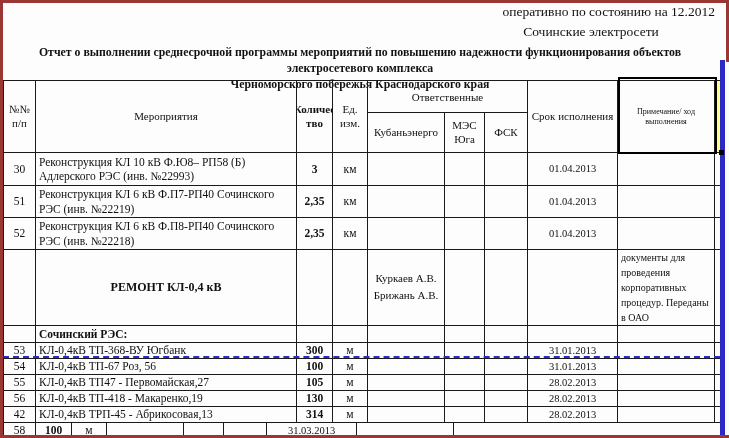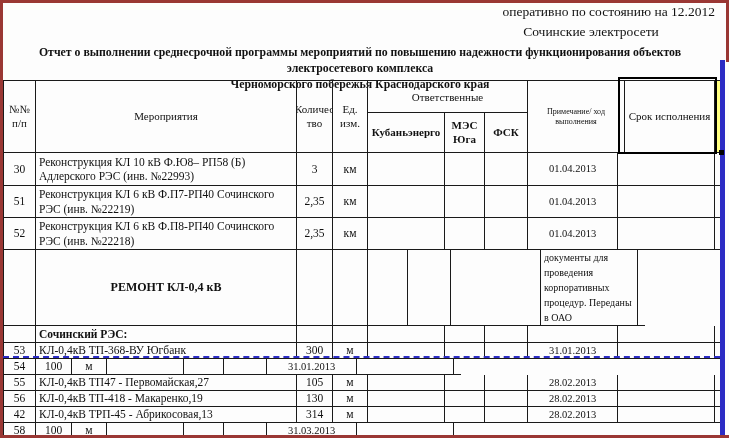--- a/index.html
+++ b/index.html
@@ -38,33 +38,33 @@
   .trow{display:flex;width:718px;}
   .cell{
     box-sizing:border-box;
     border-right:1px solid #1a1a1a;border-bottom:1px solid #1a1a1a;
     display:flex;align-items:center;justify-content:center;
     text-align:center;line-height:1.25;overflow:hidden;
   }
   .al{justify-content:flex-start;text-align:left;padding-left:3px;padding-right:2px;}
   .w-num{width:32px;}
   .w-act{width:261px;}
-  .w-qty{width:36px;}
+  .w-qty{width:36px;font-weight:bold;}
   .w-unit{width:35px;}
   .w-kub{width:77px;}
   .w-mes{width:40px;}
   .w-fsk{width:43px;}
   .w-dl{width:90px;}
   .w-note{width:97px;}
   .w-sliver{width:7px;border-right:none;}
   .hdr{font-size:11px;}
   .hdr-note{font-size:8px;padding:0 1px;}
   .resp-group{display:flex;flex-direction:column;width:160px;}
   .resp-group .grp-label{box-sizing:border-box;height:32px;border-right:1px solid #1a1a1a;border-bottom:1px solid #1a1a1a;display:flex;align-items:center;justify-content:center;font-size:11px;}
-  .resp-group .grp-sub{display:flex;height:40px;font-weight:bold;}
+  .resp-group .grp-sub{display:flex;height:40px;}
   .h72{height:72px;}
   .h40{height:40px;}
   .sliver-hdr{background:#ffff80;}
   .bold{font-weight:bold;}
   .section-note{font-size:10px;line-height:1.5;text-align:left;align-items:center;padding:2px 2px 2px 3px;}
   .two-names{display:flex;flex-direction:column;gap:3px;font-size:11px;}
   .date{font-size:10.5px;}
   
   .sel-box{position:absolute;left:618px;top:77px;width:99px;height:77px;border:2px solid #000;box-sizing:border-box;z-index:15;background:transparent;pointer-events:none;}
   .fill-handle{position:absolute;left:719px;top:150px;width:5px;height:5px;background:#000;z-index:26;}
@@ -97,22 +97,22 @@
       <div class="cell w-qty h72 hdr">Количес тво</div>
       <div class="cell w-unit h72 hdr">Ед. изм.</div>
       <div class="resp-group">
         <div class="grp-label">Ответственные</div>
         <div class="grp-sub">
           <div class="cell w-kub h40 hdr">Кубаньэнерго</div>
           <div class="cell w-mes h40 hdr">МЭС Юга</div>
           <div class="cell w-fsk h40 hdr">ФСК</div>
         </div>
       </div>
+      <div class="cell w-dl h72 hdr">Срок исполнения</div>
       <div class="cell w-note h72 hdr-note">Примечание/ ход выполнения</div>
-      <div class="cell w-dl h72 hdr">Срок исполнения</div>
       <div class="cell w-sliver h72 sliver-hdr"></div>
     </div>
 
     <div class="trow" style="height:33px">
       <div class="cell w-num" style="height:33px">30</div>
       <div class="cell w-act al" style="height:33px">Реконструкция КЛ 10 кВ Ф.Ю8– РП58 (Б) Адлерского РЭС (инв. №22993)</div>
       <div class="cell w-qty" style="height:33px">3</div>
       <div class="cell w-unit" style="height:33px">км</div>
       <div class="cell w-kub" style="height:33px"></div>
       <div class="cell w-mes" style="height:33px"></div>
@@ -146,20 +146,26 @@
       <div class="cell w-dl date" style="height:32px">01.04.2013</div>
       <div class="cell w-note" style="height:32px"></div>
       <div class="cell w-sliver" style="height:32px"></div>
     </div>
 
     <div class="trow" style="height:76px">
       <div class="cell w-num" style="height:76px"></div>
       <div class="cell w-act bold" style="height:76px;font-size:12px">РЕМОНТ  КЛ-0,4 кВ</div>
       <div class="cell w-qty" style="height:76px"></div>
       <div class="cell w-unit" style="height:76px"></div>
+      <div class="cell w-kub" style="height:76px">
+        <div class="two-names">
+          <span>Куркаев А.В.</span>
+          <span>Брижань А.В.</span>
+        </div>
+      </div>
       <div class="cell w-mes" style="height:76px"></div>
       <div class="cell w-fsk" style="height:76px"></div>
       <div class="cell w-dl" style="height:76px"></div>
       <div class="cell w-note section-note" style="height:76px">подготовлены документы для проведения корпоративных процедур. Переданы в ОАО "Кубаньэнерго"</div>
       <div class="cell w-sliver" style="height:76px"></div>
     </div>
 
     <div class="trow" style="height:17px">
       <div class="cell w-num" style="height:17px"></div>
       <div class="cell w-act al bold" style="height:17px">Сочинский РЭС:</div>
@@ -181,20 +187,21 @@
       <div class="cell w-kub" style="height:16px"></div>
       <div class="cell w-mes" style="height:16px"></div>
       <div class="cell w-fsk" style="height:16px"></div>
       <div class="cell w-dl date" style="height:16px">31.01.2013</div>
       <div class="cell w-note" style="height:16px"></div>
       <div class="cell w-sliver" style="height:16px"></div>
     </div>
 
     <div class="trow" style="height:16px">
       <div class="cell w-num" style="height:16px">54</div>
+      <div class="cell w-act al" style="height:16px">КЛ-0,4кВ ТП-67 Роз, 56</div>
       <div class="cell w-qty" style="height:16px">100</div>
       <div class="cell w-unit" style="height:16px">м</div>
       <div class="cell w-kub" style="height:16px"></div>
       <div class="cell w-mes" style="height:16px"></div>
       <div class="cell w-fsk" style="height:16px"></div>
       <div class="cell w-dl date" style="height:16px">31.01.2013</div>
       <div class="cell w-note" style="height:16px"></div>
       <div class="cell w-sliver" style="height:16px"></div>
     </div>
 

